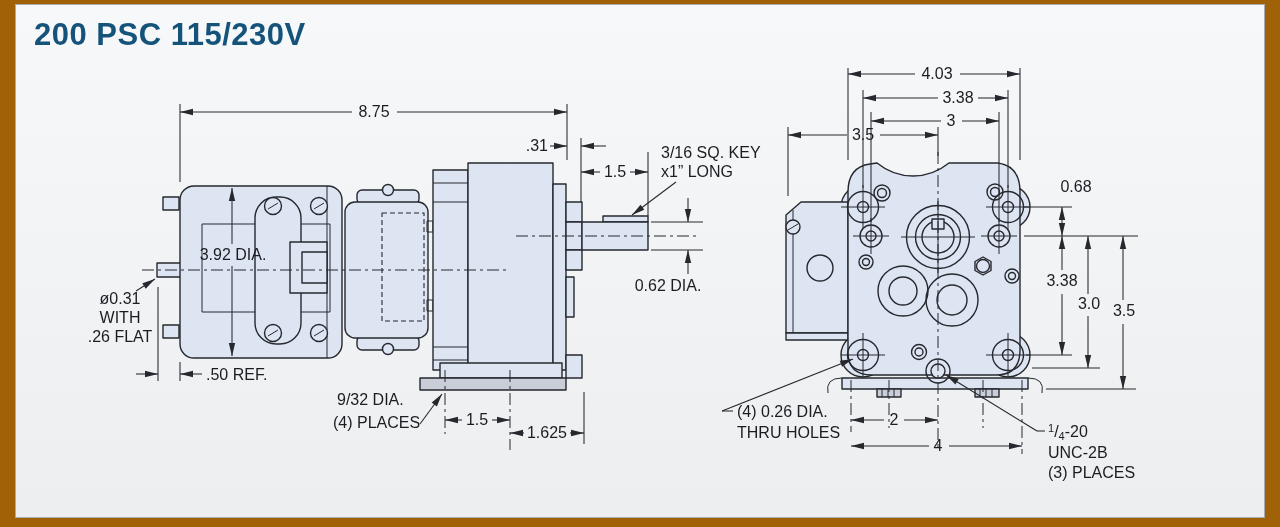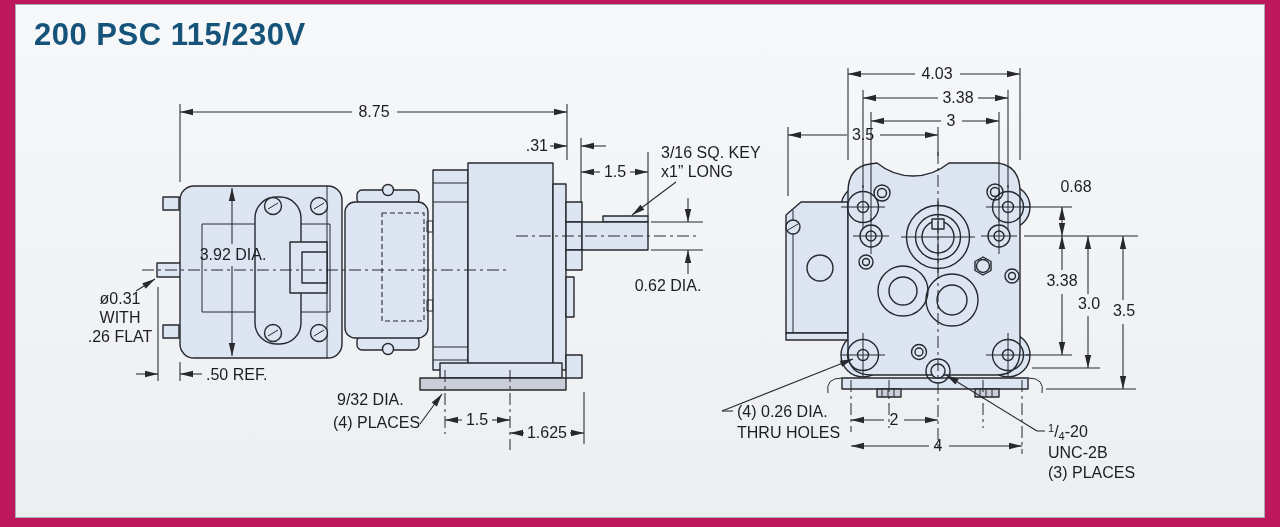--- a/index.html
+++ b/index.html
@@ -1,16 +1,16 @@
 <!DOCTYPE html>
 <html><head>
 <meta charset="utf-8">
 <style>
   html,body{margin:0;padding:0;background:#e9ebee;}
-  .stage{position:relative;width:1280px;height:527px;overflow:hidden;background:#be185d;}
+  .stage{position:relative;width:1280px;height:527px;overflow:hidden;background:#a16207;}
   svg{display:block;}
   text{font-family:"Liberation Sans",sans-serif;}
   .t{font-size:16px;fill:#1b1d22;}
   .tt{font-size:31px;font-weight:bold;fill:#15537b;letter-spacing:.5px;}
   .parts{fill:#dde5f3;stroke:#26282e;stroke-width:1.4;stroke-linejoin:round;}
   .parts .nf{fill:none;}
   .parts .gf{fill:#c9ced8;}
   .parts .thin{stroke-width:1;fill:none;}
   .dims{stroke:#26282e;stroke-width:1.05;fill:none;}
   .dims text{stroke:none;}

